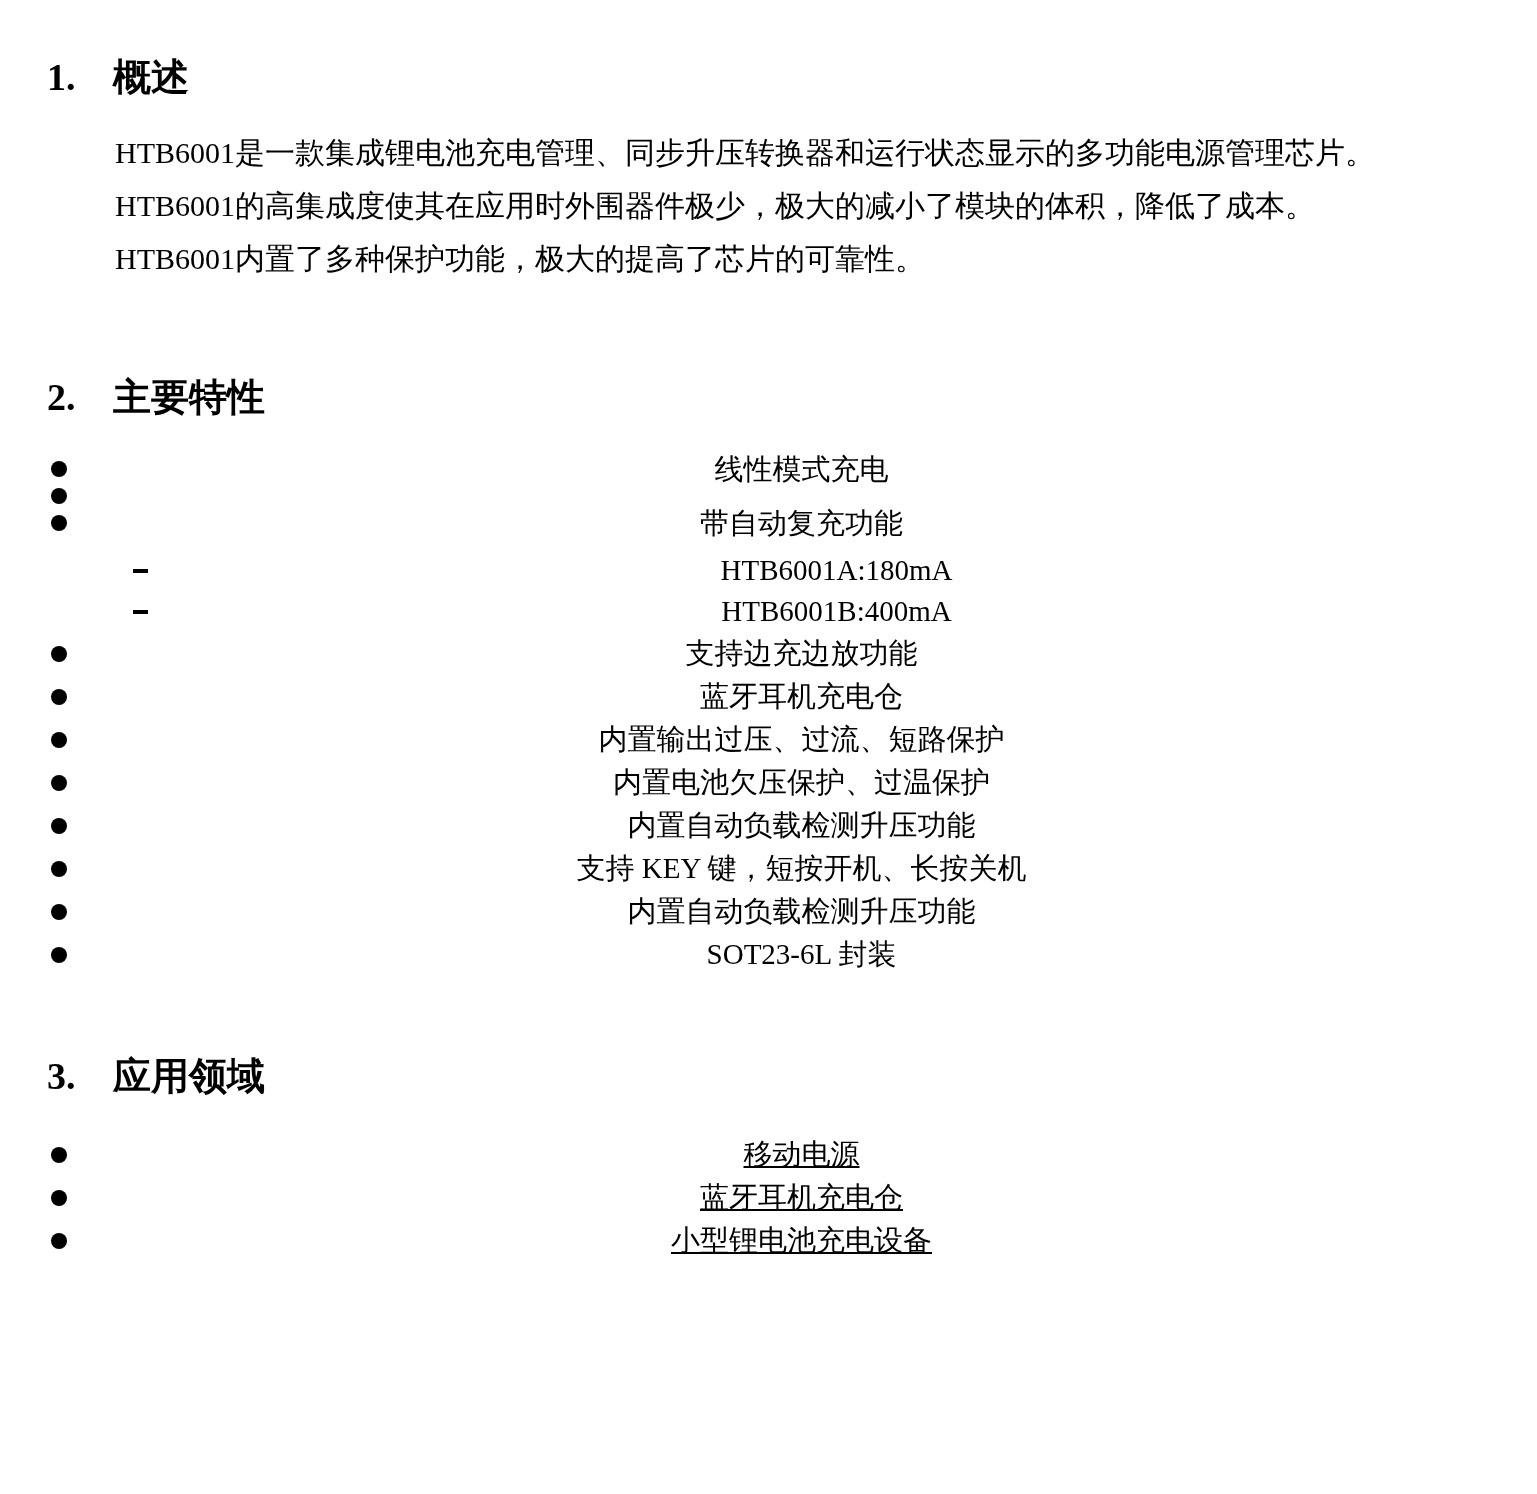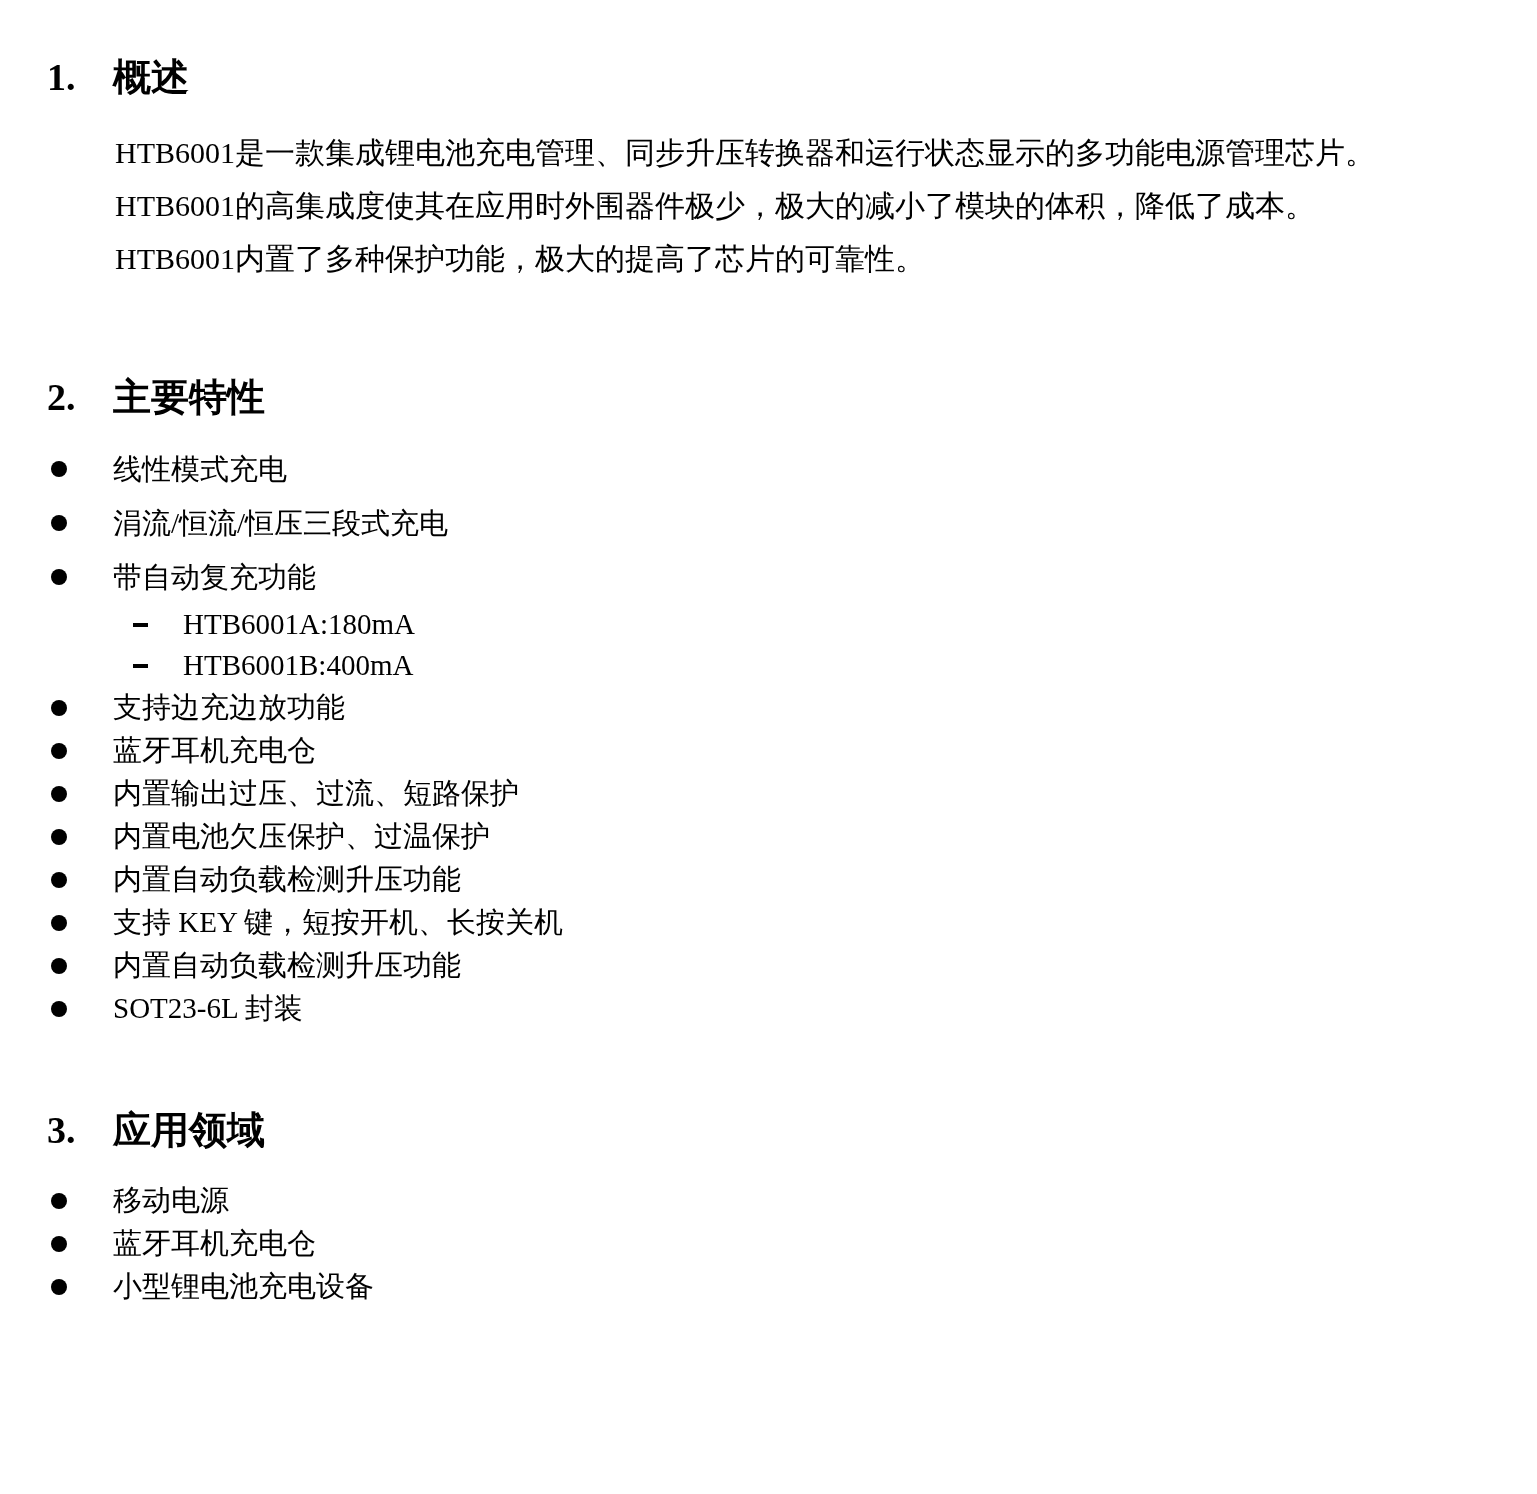--- a/index.html
+++ b/index.html
@@ -42,22 +42,23 @@
     display: block;
     white-space: nowrap;
   }
   .heading-2 { margin-top: 87px; }
   .heading-3 { margin-top: 75px; }
   ul.bullets {
     list-style: none;
     margin: 20px 0 0 0;
     padding: 0;
     font-size: 29px;
+    text-align: center;
   }
-  ul.bullets.apps { margin-top: 24px; }
+  ul.bullets.apps { margin-top: 32px; text-decoration: underline; }
   .bullet-item {
     position: relative;
     padding-left: 66px;
     line-height: 54px;
     white-space: nowrap;
   }
   .bullet-item.tight { line-height: 43px; }
   .bullet-dot {
     position: absolute;
     left: 4px;
@@ -103,21 +104,20 @@
     <span class="h-num">2.</span>
     <span class="h-title">主要特性</span>
   </h1>
   <ul class="bullets">
     <li class="bullet-item">
       <span class="bullet-dot"></span>
       <span>线性模式充电</span>
     </li>
     <li class="bullet-item">
       <span class="bullet-dot"></span>
-      <span>涓流/恒流/恒压三段式充电</span>
     </li>
     <li class="bullet-item">
       <span class="bullet-dot"></span>
       <span>带自动复充功能</span>
     </li>
     <li class="sub-item">
       <span class="dash-marker"></span>
       <span>HTB6001A:180mA</span>
     </li>
     <li class="sub-item">

